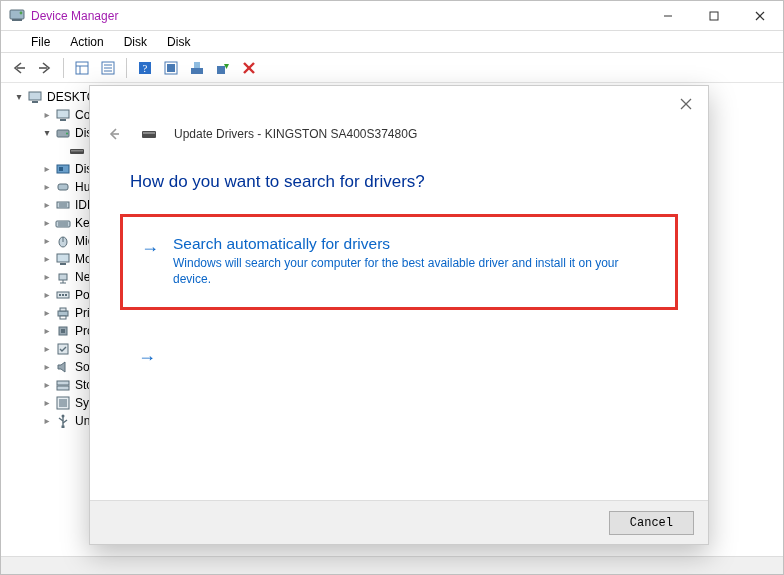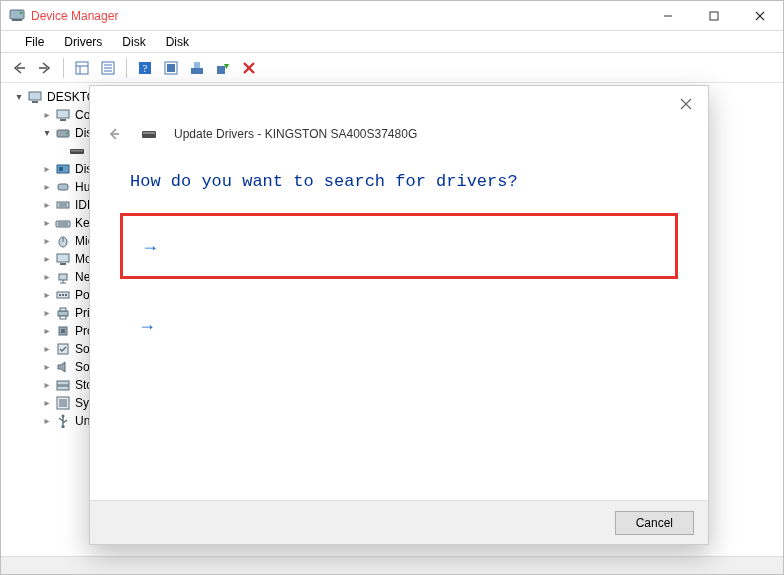--- a/index.html
+++ b/index.html
@@ -1,23 +1,23 @@
 <!DOCTYPE html>
 <html><head>
 <meta charset="utf-8">
 <style>
   * { box-sizing: border-box; }
   html, body { margin: 0; padding: 0; font-family: "Segoe UI", Tahoma, sans-serif; font-size: 12px; color: #000; background: #fff; }
   .window { position: relative; width: 784px; height: 575px; border: 1px solid #bfbfbf; background: #fff; overflow: hidden; }
   .titlebar { display: flex; align-items: center; height: 30px; border-bottom: 1px solid #ddd; }
   .titlebar .icon { width: 16px; height: 16px; margin: 0 6px 0 8px; }
-  .titlebar .title { flex: 1; font-size: 12px; color: #ef4444; }
+  .titlebar .title { flex: 1; font-size: 12px; color: #a21caf; }
   .win-btns { display: flex; height: 100%; }
   .win-btn { width: 46px; display: flex; align-items: center; justify-content: center; color: #333; }
-  .menubar { display: flex; align-items: center; height: 22px; padding: 0 14px; border-bottom: 1px solid #ddd; }
+  .menubar { display: flex; align-items: center; height: 22px; padding: 0 20px; border-bottom: 1px solid #ddd; }
   .menubar .menu { padding: 2px 10px; font-size: 12px; cursor: default; }
   .toolbar { display: flex; align-items: center; height: 30px; padding: 0 6px; border-bottom: 1px solid #e5e5e5; gap: 2px; }
   .toolbar .tb-btn { width: 24px; height: 24px; display: flex; align-items: center; justify-content: center; border: 1px solid transparent; }
   .toolbar .sep { width: 1px; height: 20px; background: #ccc; margin: 0 4px; }
   .body { position: absolute; top: 83px; left: 0; right: 0; bottom: 18px; overflow: hidden; }
   .tree { padding: 4px 4px 0 12px; font-size: 12px; line-height: 18px; white-space: nowrap; }
   .tree .row { display: flex; align-items: center; height: 18px; }
   .tree .chev { width: 12px; text-align: center; color: #888; font-size: 10px; user-select: none; margin-right: 2px; }
   .tree .chev.open::before { content: "▾"; color: #555; }
   .tree .chev.close::before { content: "▸"; }
@@ -25,28 +25,28 @@
   .tree .ic { width: 16px; height: 16px; margin-right: 4px; display: flex; align-items: center; justify-content: center; }
   .tree .lbl { overflow: hidden; text-overflow: ellipsis; }
   .statusbar { position: absolute; left: 0; right: 0; bottom: 0; height: 18px; border-top: 1px solid #ddd; background: #f0f0f0; }
 
   
   .dialog { position: absolute; left: 88px; top: 84px; width: 620px; height: 460px; background: #fff; border: 1px solid #ccc; box-shadow: 0 10px 26px rgba(0,0,0,.25); }
   .dialog .dlg-close { position: absolute; top: 6px; right: 10px; width: 24px; height: 24px; display: flex; align-items: center; justify-content: center; color: #555; }
   .dialog .dlg-header { display: flex; align-items: center; margin: 38px 0 0 14px; gap: 17px; }
   .dialog .dlg-header .back { width: 20px; height: 20px; display: flex; align-items: center; justify-content: center; color: #888; }
   .dialog .dlg-header .hdr-title { font-size: 12px; color: #333; }
-  .dialog .question { font-size: 17px; color: #003399; margin: 28px 0 0 40px; font-family: Liberation Mono, monospace; }
+  .dialog .question { font-size: 17px; color: #003399; margin: 28px 0 0 40px; }
   .option { margin: 22px 30px 0 30px; padding: 12px 16px 14px 18px; display: flex; gap: 14px; cursor: pointer; }
   .option.highlight { border: 3px solid #e4322b; padding: 18px 16px 20px 18px; }
   .option .arrow { color: #0b66c8; font-size: 18px; line-height: 22px; }
   .option .title { font-size: 15.5px; color: #0b66c8; margin-bottom: 2px; }
   .option .desc { font-size: 12px; color: #0b66c8; max-width: 480px; line-height: 16px; }
   .dialog .btnbar { position: absolute; left: 0; right: 0; bottom: 0; height: 44px; background: #f0f0f0; border-top: 1px solid #ddd; display: flex; align-items: center; justify-content: flex-end; padding: 0 14px; }
-  .dialog .btn { min-width: 76px; height: 24px; border: 1px solid #adadad; background: #e1e1e1; font-family: Liberation Sans, sans-serif; font-size: 12px; padding: 0 20px; }
+  .dialog .btn { min-width: 76px; height: 24px; border: 1px solid #adadad; background: #e1e1e1; font-family: Liberation Mono, monospace; font-size: 12px; padding: 0 20px; }
   svg { display: block; }
 </style>
 </head>
 <body>
 
 <div class="window">
 
   <div class="titlebar">
     <span class="icon">
       <svg viewBox="0 0 16 16" width="16" height="16">
@@ -71,21 +71,21 @@
           <svg width="10" height="10">
             <line x1="1" y1="1" x2="9" y2="9" stroke="#333" stroke-width="1.2"></line>
             <line x1="9" y1="1" x2="1" y2="9" stroke="#333" stroke-width="1.2"></line>
           </svg>
         </div>
     </div>
   </div>
 
   <div class="menubar">
     <div class="menu">File</div>
-    <div class="menu">Drivers</div>
+    <div class="menu">Action</div>
     <div class="menu">Disk</div>
     <div class="menu">Disk</div>
   </div>
 
   <div class="toolbar">
     <div class="tb-btn">
         <svg width="16" height="16">
           <path d="M10 3 L4 8 L10 13" fill="none" stroke="#555" stroke-width="1.6"></path>
           <path d="M6 8 H14" stroke="#555" stroke-width="1.6"></path>
         </svg>
@@ -388,20 +388,24 @@
             <rect x="2" y="6" width="12" height="2" fill="#8a8a8a"></rect>
           </svg>
         </span>
       <span class="hdr-title">Update Drivers - KINGSTON SA400S37480G</span>
     </div>
 
     <div class="question">How do you want to search for drivers?</div>
 
     <div class="option highlight">
       <div class="arrow">→</div>
+      <div>
+        <div class="title">Search automatically for drivers</div>
+        <div class="desc">Windows will search your computer for the best available driver and install it on your device.</div>
+      </div>
     </div>
 
     <div class="option">
       <div class="arrow">→</div>
       <div>
       </div>
     </div>
 
     <div class="btnbar">
       <button class="btn">Cancel</button>

